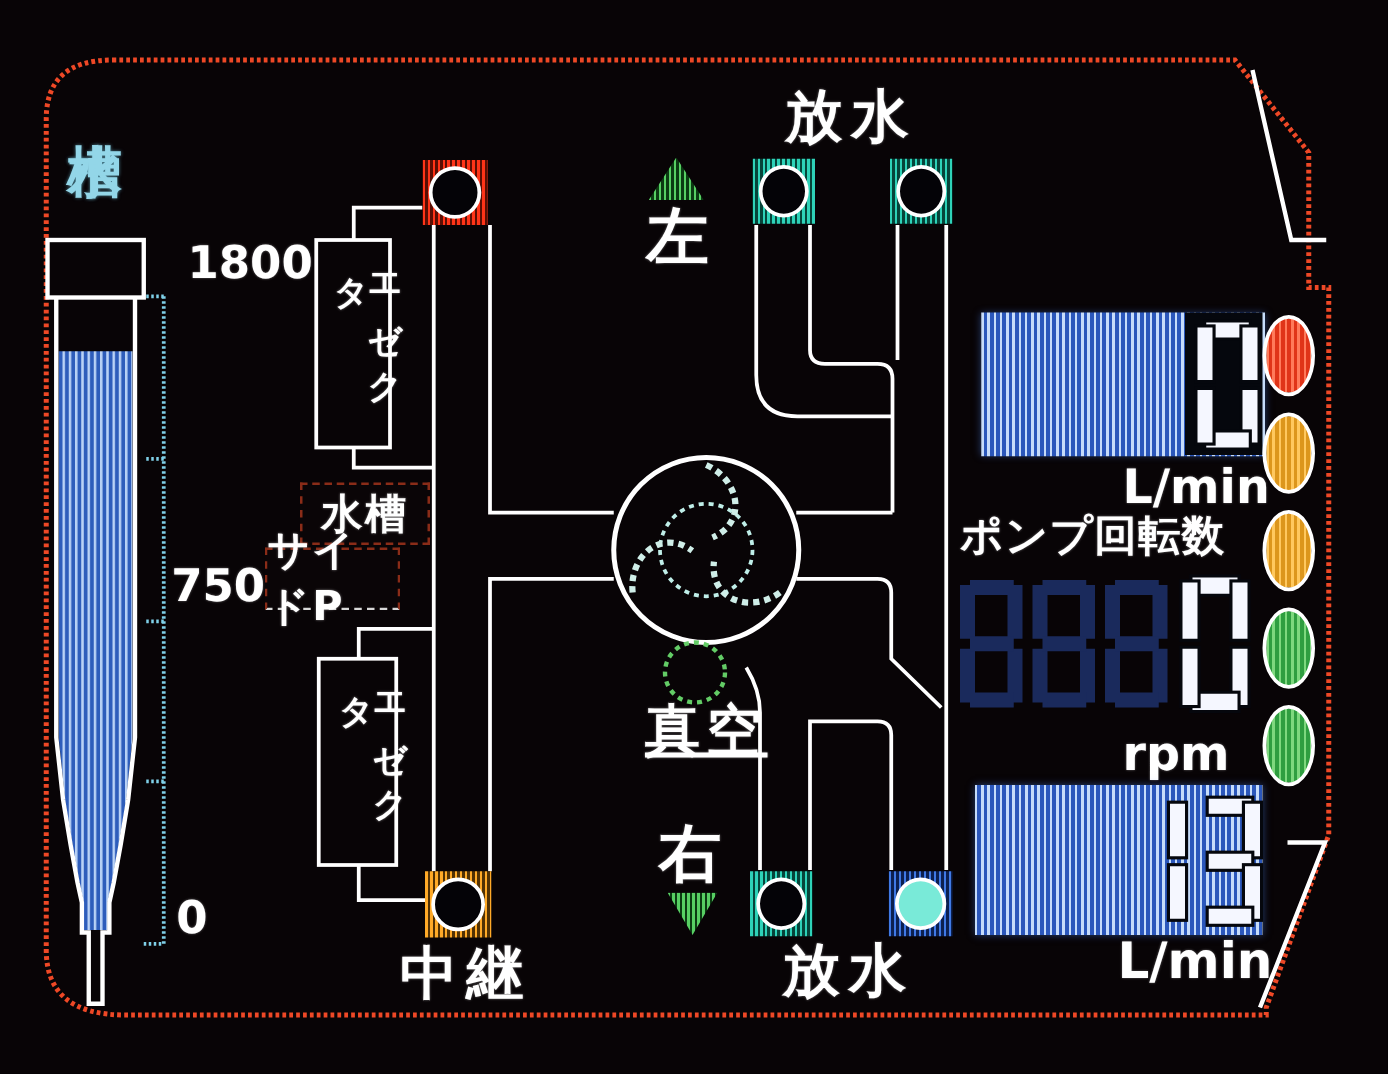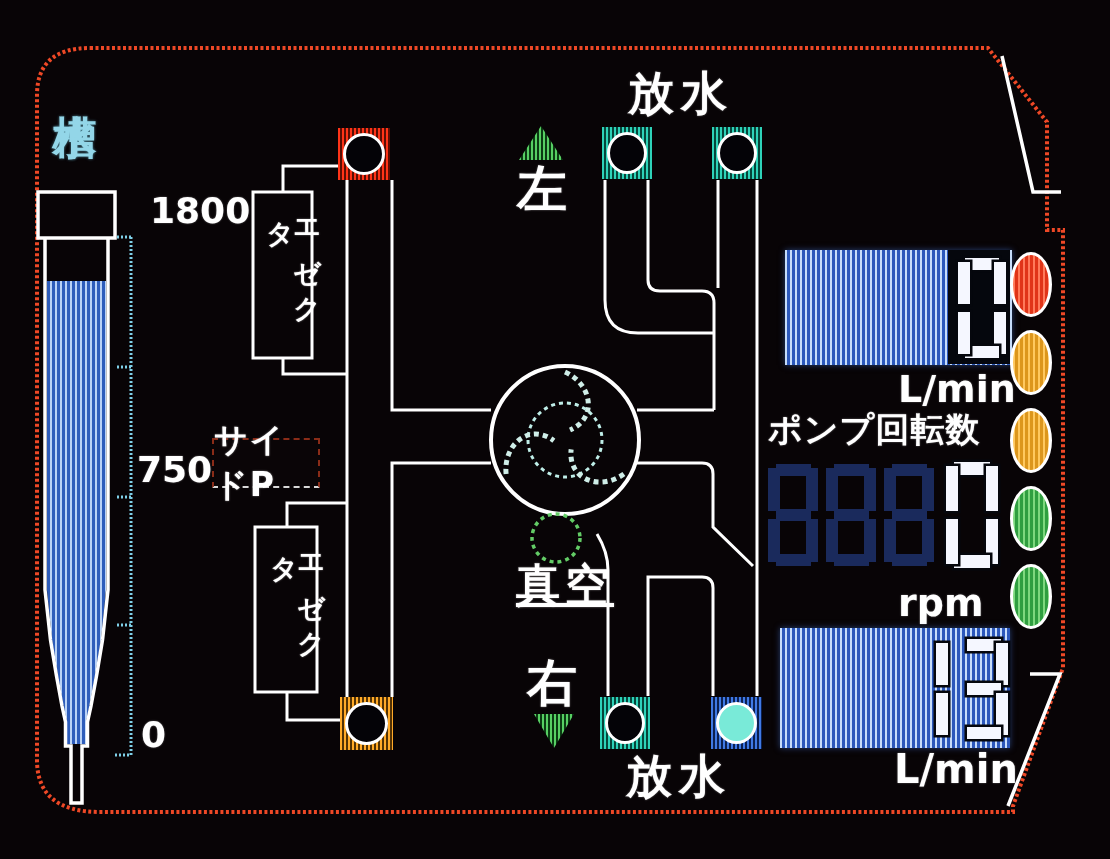--- a/index.html
+++ b/index.html
@@ -115,29 +115,33 @@
 
     <circle cx="556" cy="538" r="24" fill="none" stroke="#63cc66" stroke-width="3.5" stroke-dasharray="4 4"></circle>
   </svg>
 
   <div class="abs tank-label vtext" style="left:48px;top:80px;height:120px;">水槽</div>
   <div class="abs lbl-num" style="left:150px;top:193px;">1800</div>
   <div class="abs lbl-num" style="left:137px;top:452px;">750</div>
   <div class="abs lbl-num" style="left:141px;top:717px;">0</div>
 
   <div class="abs jp lbl-big" style="left:628px;top:70px;">放水</div>
+  <div class="abs jp lbl-big" style="left:320px;top:755px;">中継</div>
   <div class="abs jp lbl-big" style="left:626px;top:753px;">放水</div>
   <div class="abs jp" style="left:517px;top:164px;font-size:50px;line-height:1;">左</div>
   <div class="abs jp" style="left:527px;top:658px;font-size:50px;line-height:1;">右</div>
   <div class="abs jp" style="left:516px;top:563px;font-size:44px;letter-spacing:5px;line-height:1;text-decoration:underline;">真空</div>
   <div class="abs jp" style="left:768px;top:413px;font-size:34px;letter-spacing:1px;line-height:1;font-family:Liberation Serif, serif;">ポンプ回転数</div>
 
   <div class="abs ejector-label vtext" style="left:267px;top:202px;height:150px;">エゼクタ</div>
   <div class="abs ejector-label vtext" style="left:271px;top:537px;height:150px;">エゼクタ</div>
 
+  <div class="abs mode-box" style="left:240px;top:386px;width:104px;height:50px;">
+    <span>水槽</span>
+  </div>
   <div class="abs mode-box" style="left:212px;top:438px;width:108px;height:50px;border-bottom-color:#d8d8d8;">
     <span>サイドP</span>
   </div>
 
   <div class="abs valve hatch-red" style="left:338px;top:128px;width:52px;height:52px;">
       <div class="vc"></div>
     </div>
   <div class="abs valve hatch-cyan" style="left:602px;top:127px;width:50px;height:52px;">
       <div class="vc"></div>
     </div>

